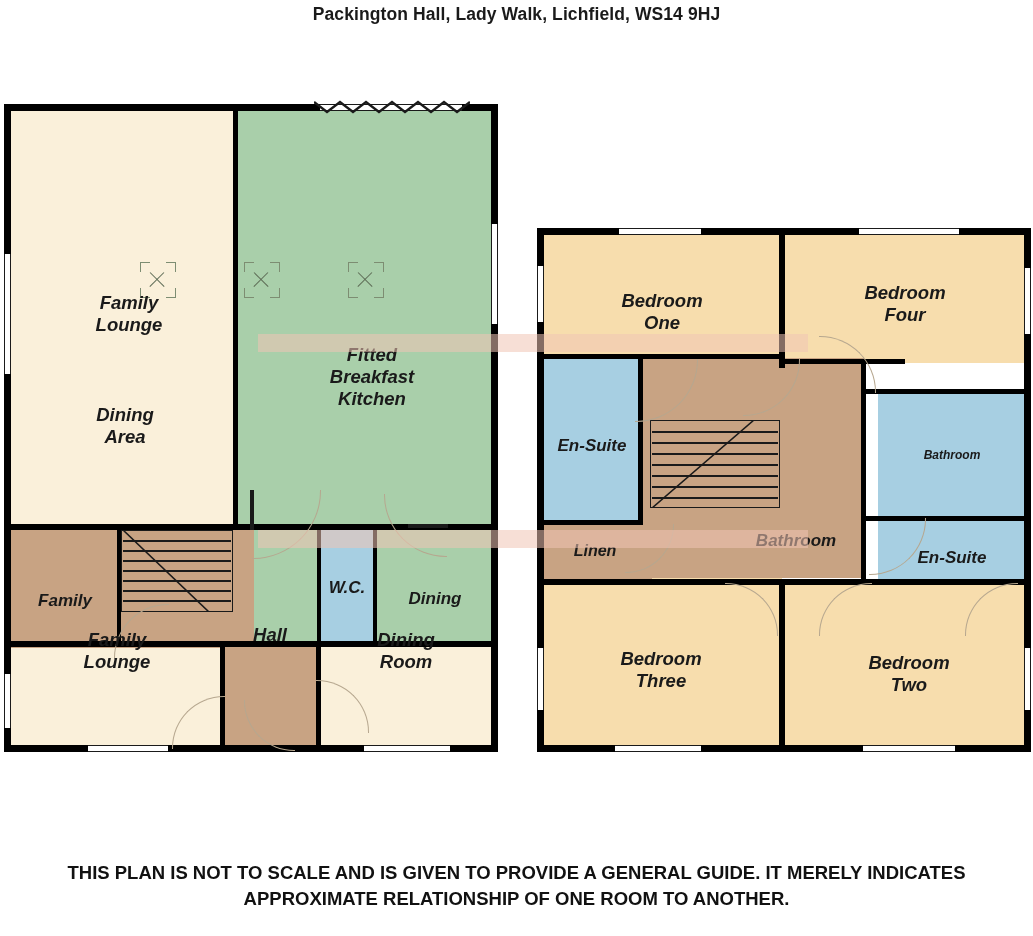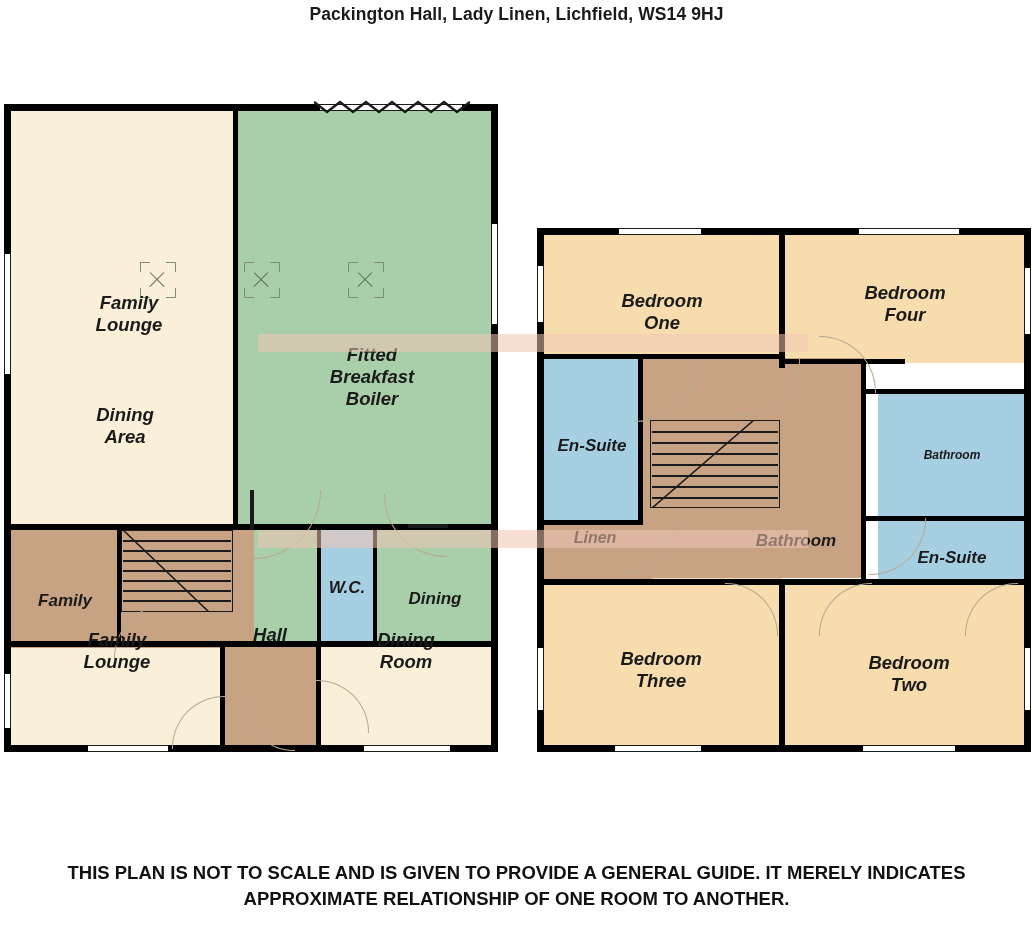--- a/index.html
+++ b/index.html
@@ -164,21 +164,21 @@
   }
   .stairs .outline {
     position: absolute;
     box-sizing: border-box;
     border: 1.8px solid #1a1a1a;
   }
 </style>
 </head>
 <body>
 
-<div id="title">Packington Hall, Lady Linen, Lichfield, WS14 9HJ</div>
+<div id="title">Packington Hall, Lady Walk, Lichfield, WS14 9HJ</div>
 
 <div class="plan" id="ground-floor" style="left:4px; top:104px; width:494px; height:648px;">
 
   <div class="room f-cream" style="left:6px; top:6px; width:226px; height:418px;"></div>
   <div class="room f-green" style="left:232px; top:6px; width:256px; height:418px;"></div>
   <div class="room f-brown" style="left:6px; top:424px; width:110px; height:120px;"></div>
   <div class="room f-brown" style="left:116px; top:424px; width:134px; height:220px;"></div>
   <div class="room f-brown" style="left:220px; top:540px; width:96px; height:104px;"></div>
   <div class="room f-green" style="left:250px; top:424px; width:238px; height:116px;"></div>
   <div class="room f-blue" style="left:316px; top:424px; width:56px; height:116px;"></div>
@@ -255,21 +255,21 @@
   <div class="door" style="left:312px; top:576px; width:52px; height:52px; border-bottom:none; border-left:none; border-radius:0 52px 0 0;"></div>
   <div class="door" style="left:168px; top:592px; width:52px; height:52px; border-bottom:none; border-right:none; border-radius:52px 0 0 0;"></div>
   <div class="door" style="left:240px; top:596px; width:50px; height:50px; border-top:none; border-right:none; border-radius:0 0 0 50px;"></div>
 
   <div class="label big" style="left:50px; top:188px; width:150px; white-space:pre-line;"><span>Family
 Lounge</span></div>
   <div class="label big" style="left:46px; top:300px; width:150px; white-space:pre-line;"><span>Dining
 Area</span></div>
   <div class="label big" style="left:288px; top:240px; width:160px; white-space:pre-line;"><span>Fitted
 Breakfast
-Boiler</span></div>
+Kitchen</span></div>
   <div class="label mid" style="left:8px; top:487px; width:106px;"><span>Family</span></div>
   <div class="label mid" style="left:314px; top:474px; width:58px;"><span>W.C.</span></div>
   <div class="label mid" style="left:374px; top:485px; width:114px;"><span>Dining</span></div>
   <div class="label big" style="left:218px; top:520px; width:96px;"><span>Hall</span></div>
   <div class="label big" style="left:30px; top:525px; width:166px; white-space:pre-line;"><span>Family
 Lounge</span></div>
   <div class="label big" style="left:320px; top:525px; width:164px; white-space:pre-line;"><span>Dining
 Room</span></div>
 </div>
 
@@ -336,21 +336,21 @@
 
   <div class="label big" style="left:42px; top:62px; width:166px; white-space:pre-line;"><span>Bedroom
 One</span></div>
   <div class="label big" style="left:288px; top:54px; width:160px; white-space:pre-line;"><span>Bedroom
 Four</span></div>
   <div class="label mid" style="left:2px; top:208px; width:106px;"><span>En-Suite</span></div>
 
   <div class="label big" style="left:342px; top:220px; width:146px; font-size:12px;"><span>Bathroom</span></div>
   <div class="label mid" style="left:342px; top:320px; width:146px;"><span>En-Suite</span></div>
   <div class="label mid" style="left:180px; top:303px; width:158px; font-size:17px;"><span>Bathroom</span></div>
-  <div class="label sm" style="left:8px; top:301px; width:100px;"><span>Linen</span></div>
+  <div class="label sm" style="left:8px; top:314px; width:100px;"><span>Linen</span></div>
   <div class="label big" style="left:44px; top:420px; width:160px; white-space:pre-line;"><span>Bedroom
 Three</span></div>
   <div class="label big" style="left:292px; top:424px; width:160px; white-space:pre-line;"><span>Bedroom
 Two</span></div>
 </div>
 
 <div id="watermark">
   <div class="wm-band top"></div>
   <div class="wm-band bottom"></div>
 </div>

